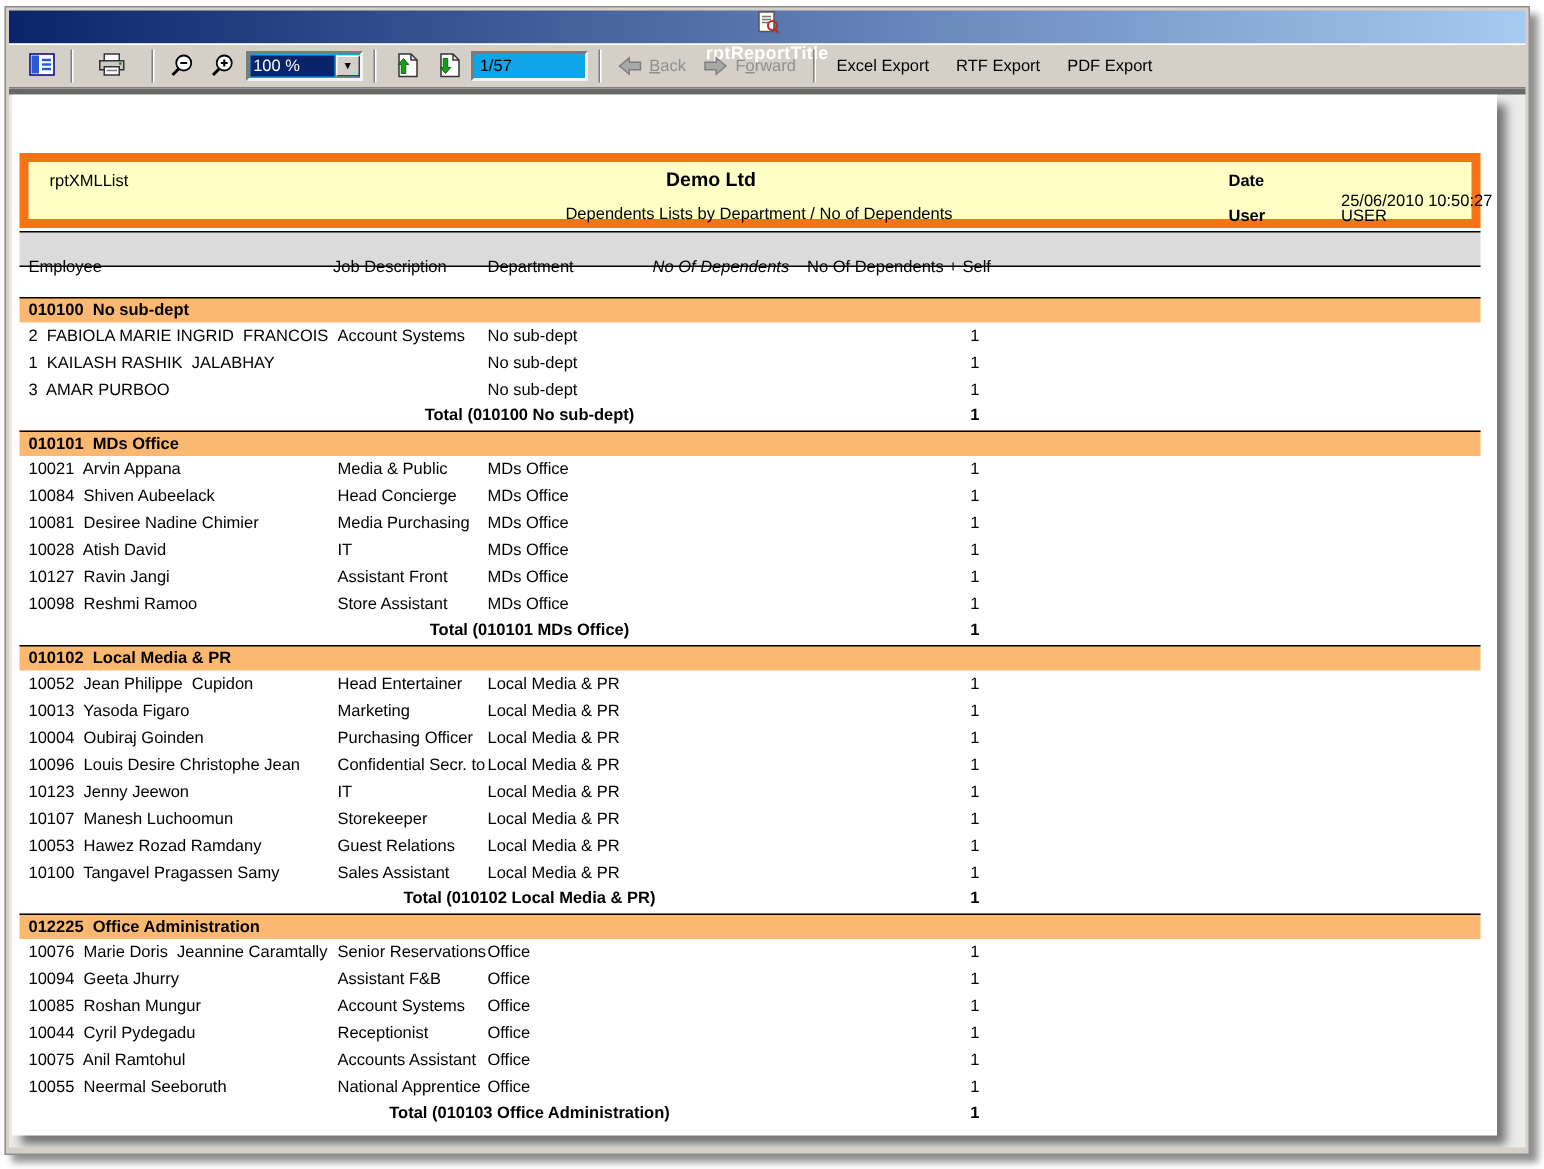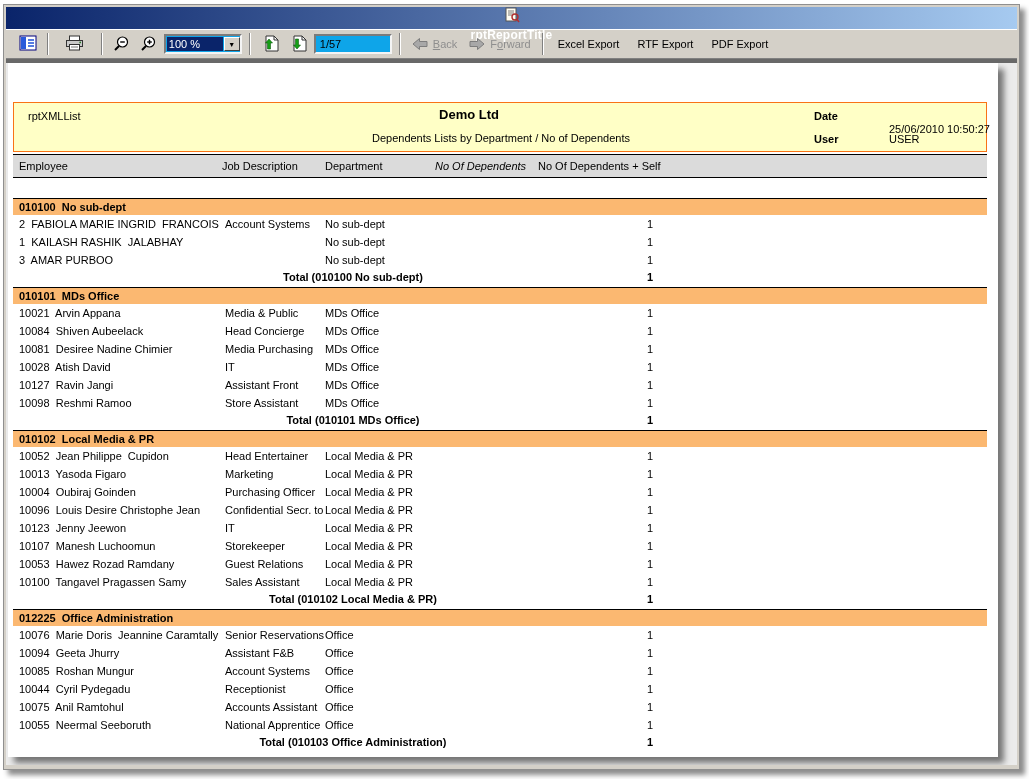--- a/index.html
+++ b/index.html
@@ -61,35 +61,35 @@
   .viewer {
     position:relative; height:706px; background:#EBEBEB;
     border-top:4px solid #686868; overflow:hidden;
   }
   .page {
     position:absolute; left:2px; top:0; width:990px; height:694px; background:#fff;
     box-shadow:6px 6px 6px rgba(0,0,0,0.5);
   }
   .band { position:absolute; left:5px; width:974px; }
   .rpt-header-box {
-    top:39px; height:50px; background:#FFFFC6; border:1px solid #f97316; font-size:11px;
+    top:39px; height:50px; background:#FFFFC6; border:6px solid #f97316; font-size:11px;
   }
   .rpt-header-box span { position:absolute; white-space:pre; }
   .rpt-name { left:14px; top:7px; }
   .rpt-company { left:0; top:4px; width:910px; text-align:center; font-weight:bold; font-size:13px; }
   .rpt-subtitle { left:0; top:29px; width:974px; text-align:center; }
   .lab-date { left:800px; top:7px;  font-weight:bold; }
   .val-date { left:875px; top:20px; }
   .lab-user { left:800px; top:30px; font-weight:bold; }
   .val-user { left:875px; top:30px; }
   .col-header {
     top:91px; height:24px; background:#DBDBDB;
     border-top:1px solid #000; border-bottom:1px solid #000; font-size:11px;
   }
-  .col-header span { position:absolute; top:5px; white-space:pre;text-align:right; }
+  .col-header span { position:absolute; top:17px; white-space:pre;text-align:right; }
   .col-0 { left:6px; } .col-1 { left:209px; } .col-2 { left:312px; }
   .col-3 { left:422px;font-style:italic; } .col-4 { left:525px; }
   .criteria {
     top:118px; height:17px; background:#FFFFC6;
     border-top:1px solid #000; border-bottom:1px solid #000;
     font-size:11px; line-height:15px; padding-left:6px; white-space:pre;
   }
   .groups { top:135px; }
   .group-header {
     height:17px; border-top:1px solid #000; background:#FBB871;

